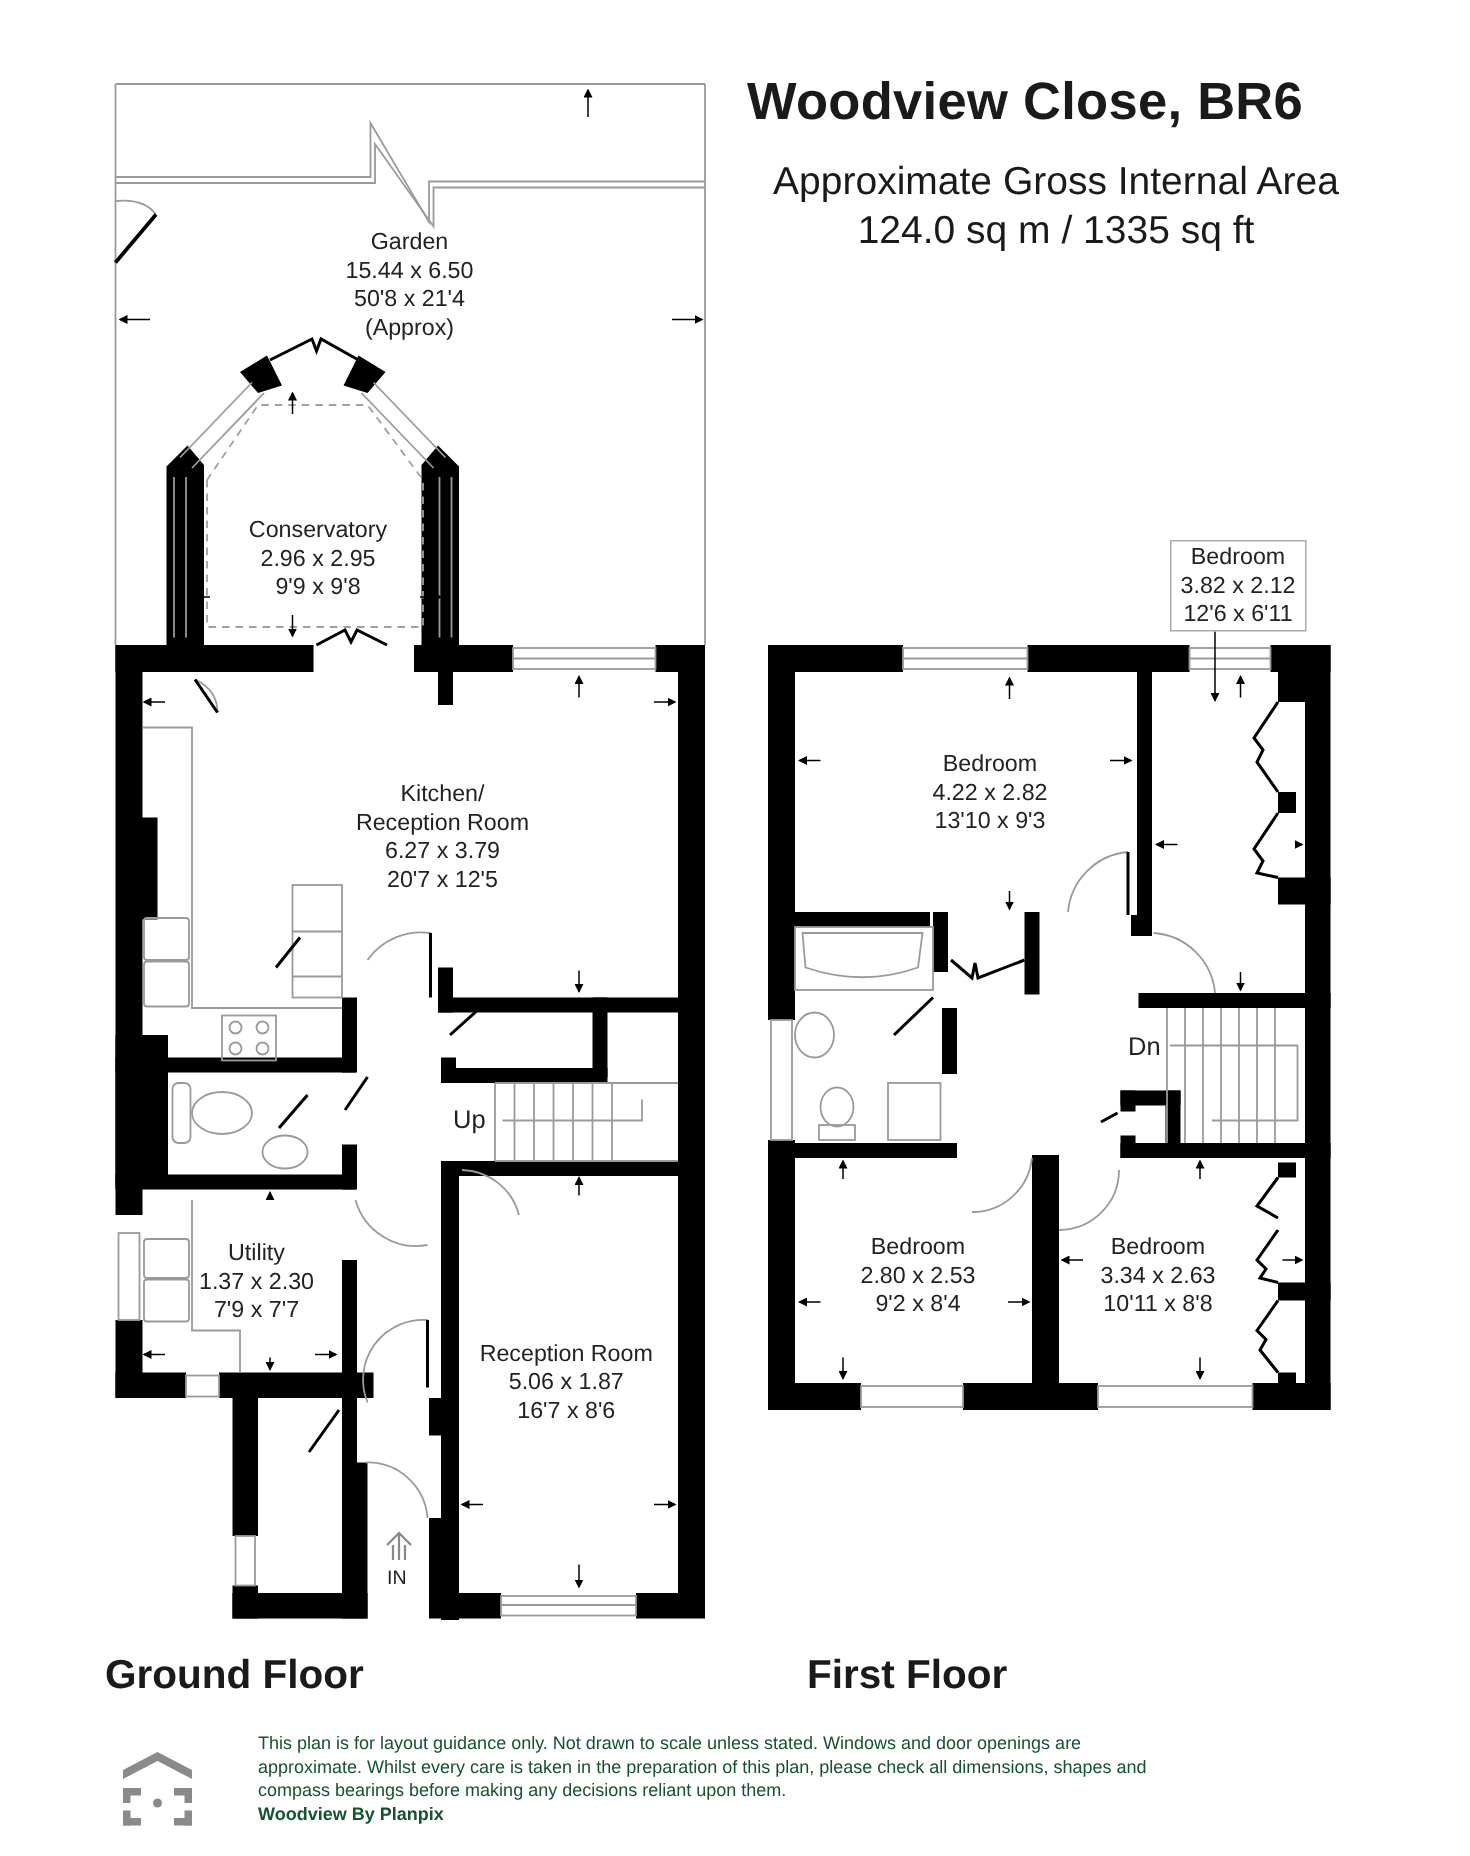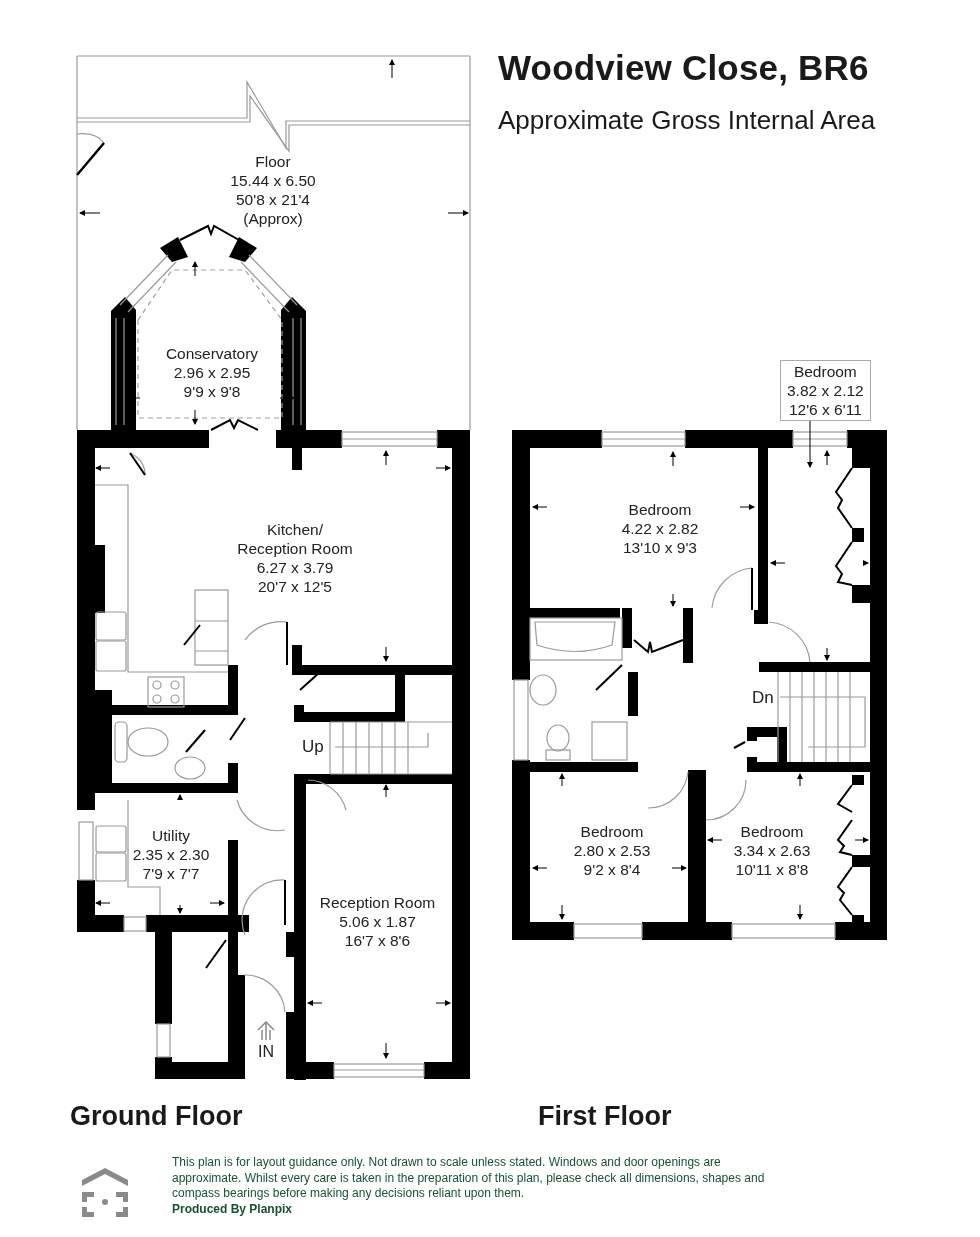--- a/index.html
+++ b/index.html
@@ -1,34 +1,35 @@
 <!DOCTYPE html>
 <html><head>
 <meta charset="utf-8">
 <style>
   html, body { margin: 0; padding: 0; background: #ffffff; }
   body { width: 980px; height: 1237px; position: relative; overflow: hidden; font-family: "Liberation Sans", sans-serif; color: #1a1a1a; }
   .abs { position: absolute; }
   .title { left: 498px; top: 48px; font-size: 35px; font-weight: bold; letter-spacing: 0.2px; white-space: nowrap; }
-  .subtitle { left: 498px; top: 104px; width: 412px; font-size: 26px; line-height: 33px; }
+  .subtitle { left: 498px; top: 104px; width: 412px; text-align: center; font-size: 26px; line-height: 33px; }
   .floor-label { font-size: 27px; font-weight: bold; white-space: nowrap; }
   .room { text-align: center; font-size: 15.5px; line-height: 19px; color: #222; white-space: nowrap; }
   .room span { display: block; }
   .callout { border: 1px solid #aaa; background: #fff; padding: 1px 6px; }
   svg.plan { position: absolute; left: 0; top: 0; }
   .disclaimer { left: 172px; top: 1155px; width: 600px; font-size: 12px; line-height: 15.5px; color: #14532d; }
   .disclaimer .produced { font-weight: bold; display: block; }
   .logo { left: 80px; top: 1168px; width: 50px; height: 52px; }
 </style>
 </head>
 <body>
 
 <div class="abs title">Woodview Close, BR6</div>
 <div class="abs subtitle">
   <div>Approximate Gross Internal Area</div>
+  <div>124.0 sq m / 1335 sq ft</div>
 </div>
 
 <svg class="plan" width="980" height="1237" viewBox="0 0 980 1237">
   <defs>
     <marker id="arr" viewBox="0 0 6 6" refX="5" refY="3" markerWidth="6" markerHeight="6" orient="auto">
       <path d="M0,0 L6,3 L0,6 z" fill="#000"></path>
     </marker>
   </defs>
 
   <g>
@@ -303,48 +304,48 @@
       <line x1="672" y1="868" x2="686" y2="868" marker-end="url(#arr)"></line>
       <line x1="800" y1="786" x2="800" y2="774" marker-end="url(#arr)"></line>
       <line x1="800" y1="905" x2="800" y2="919" marker-end="url(#arr)"></line>
       <line x1="722" y1="840" x2="708" y2="840" marker-end="url(#arr)"></line>
       <line x1="855" y1="840" x2="868" y2="840" marker-end="url(#arr)"></line>
     </g>
   </g>
 </svg>
 
 <div class="abs room" style="left:205px; top:152px; width:140px; margin-left:-70px; left:273px;">
-  <span>Floor</span>
+  <span>Garden</span>
   <span>15.44 x 6.50</span>
   <span>50'8 x 21'4</span>
   <span>(Approx)</span>
 </div>
 <div class="abs room" style="left:142px; top:328px; width:140px;margin-top:16px;">
   <span>Conservatory</span>
   <span>2.96 x 2.95</span>
   <span>9'9 x 9'8</span>
 </div>
 <div class="abs room" style="left:215px; top:520px; width:160px;text-align:center;">
   <span>Kitchen/</span>
   <span>Reception Room</span>
   <span>6.27 x 3.79</span>
   <span>20'7 x 12'5</span>
 </div>
 <div class="abs room" style="left:116px; top:826px; width:110px;">
   <span>Utility</span>
-  <span>2.35 x 2.30</span>
+  <span>1.37 x 2.30</span>
   <span>7'9 x 7'7</span>
 </div>
 <div class="abs room" style="left:305px; top:893px; width:145px;">
   <span>Reception Room</span>
   <span>5.06 x 1.87</span>
   <span>16'7 x 8'6</span>
 </div>
 <div class="abs room" style="left:302px; top:737px; font-size:17px;">Up</div>
-<div class="abs room" style="left:258px; top:1042px; font-size:16px;">IN</div>
+<div class="abs room" style="left:258px; top:1042px; font-size:13px;">IN</div>
 <div class="abs floor-label" style="left:70px; top:1101px;">Ground Floor</div>
 
 <div class="abs room" style="left:595px; top:500px; width:130px;">
   <span>Bedroom</span>
   <span>4.22 x 2.82</span>
   <span>13'10 x 9'3</span>
 </div>
 <div class="abs room callout" style="left:780px; top:360px;">
   <span>Bedroom</span>
   <span>3.82 x 2.12</span>
@@ -370,14 +371,14 @@
   <rect x="36" y="24" width="12" height="5" fill="#8a8a8a"></rect>
   <rect x="43" y="24" width="5" height="10" fill="#8a8a8a"></rect>
   <circle cx="25" cy="34" r="3" fill="#8a8a8a"></circle>
   <rect x="2" y="44" width="12" height="5" fill="#8a8a8a"></rect>
   <rect x="2" y="39" width="5" height="10" fill="#8a8a8a"></rect>
   <rect x="36" y="44" width="12" height="5" fill="#8a8a8a"></rect>
   <rect x="43" y="39" width="5" height="10" fill="#8a8a8a"></rect>
 </svg>
 <div class="abs disclaimer">
   <span>This plan is for layout guidance only. Not drawn to scale unless stated. Windows and door openings are approximate. Whilst every care is taken in the preparation of this plan, please check all dimensions, shapes and compass bearings before making any decisions reliant upon them.</span>
-  <span class="produced">Produced By Planpix</span>
+  <span class="produced">Woodview By Planpix</span>
 </div>
 
 </body></html>

